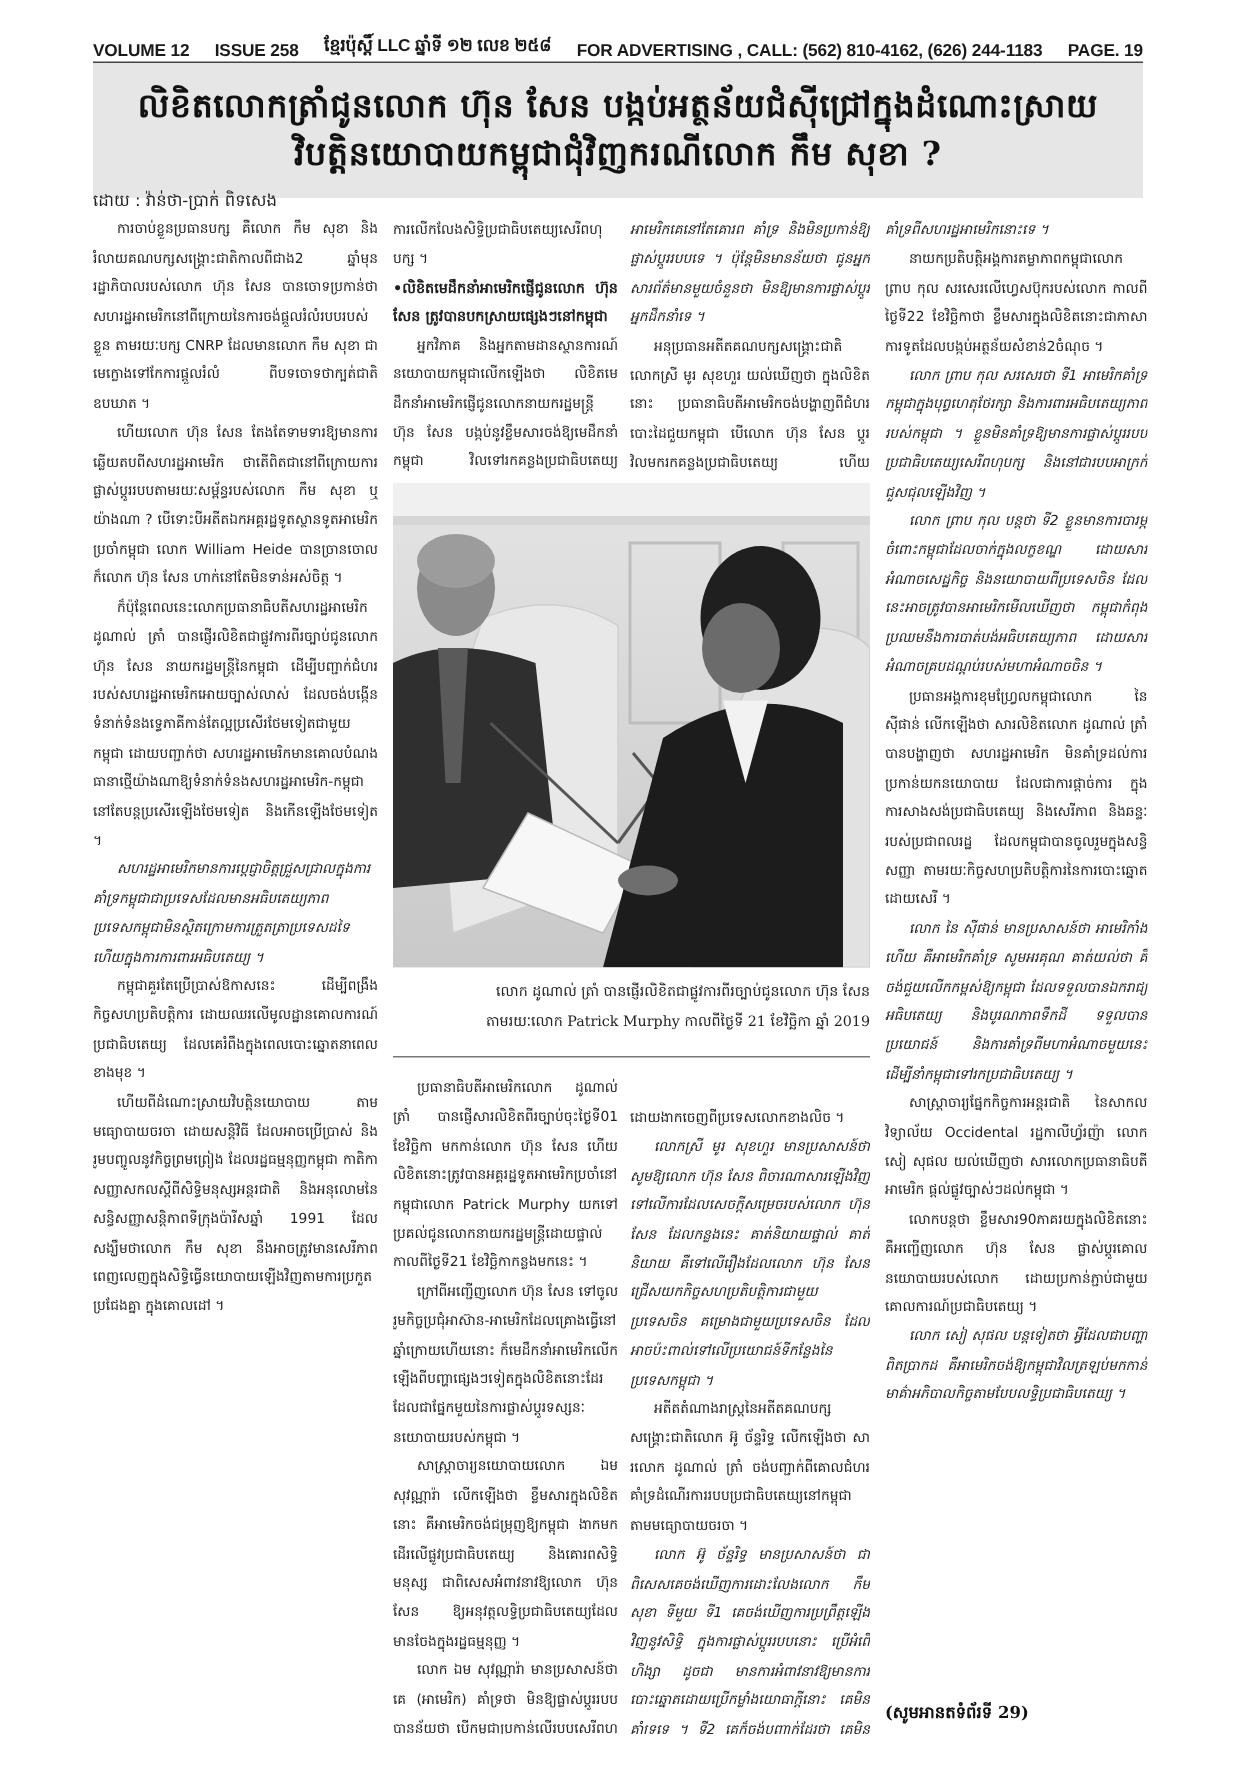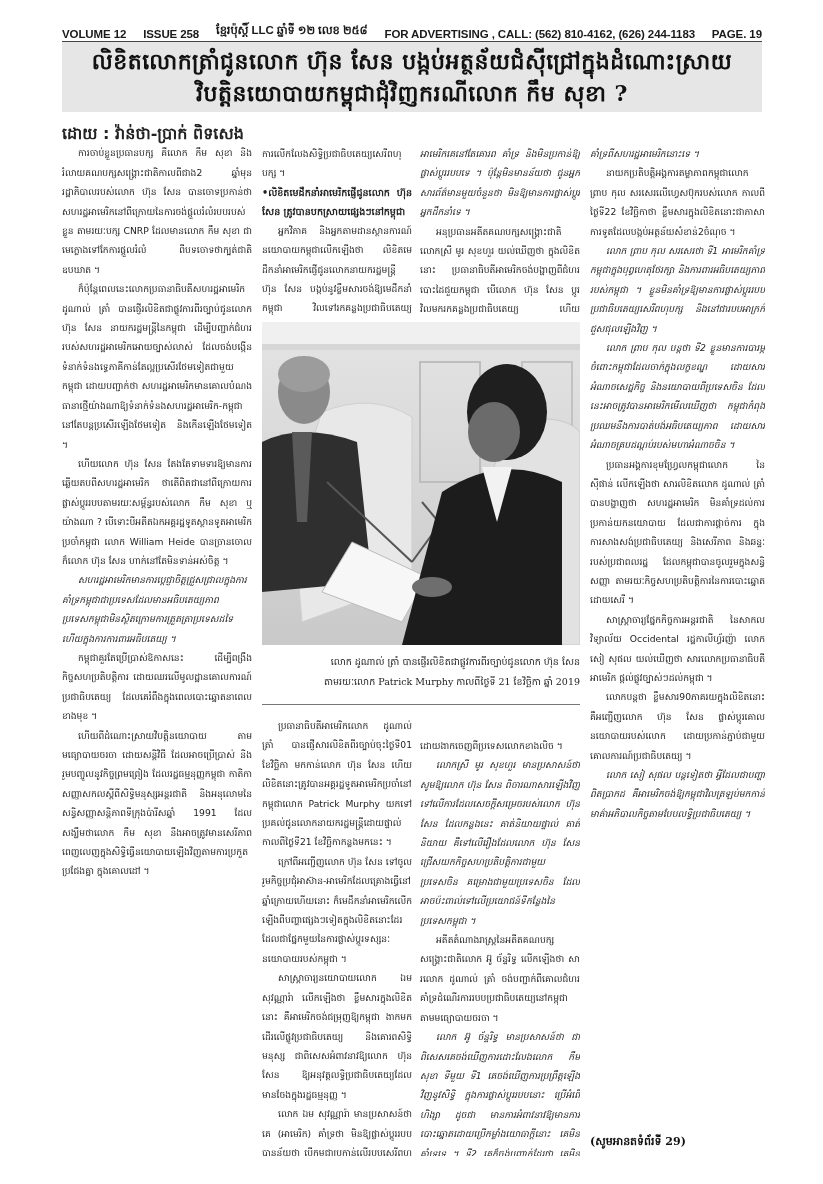--- a/index.html
+++ b/index.html
@@ -1,25 +1,25 @@
 <!DOCTYPE html>
 <html><head>
 <meta charset="utf-8">
 <style>
   html,body{margin:0;padding:0;background:#fff;}
   body{width:823px;height:1184px;position:relative;overflow:hidden;font-family:"DejaVu Sans",sans-serif;color:#1a1a1a;}
   .masthead{position:absolute;left:62px;top:24px;width:700px;height:16px;display:flex;align-items:flex-end;justify-content:space-between;font-family:"Liberation Sans",sans-serif;font-weight:bold;font-size:11.5px;letter-spacing:-0.1px;border-bottom:1.5px solid #444;padding-bottom:1px;}
   .masthead span{white-space:nowrap;}
-  .headline-box{position:absolute;left:62px;top:42px;width:700px;height:70px;background:#e6e6e6;display:flex;flex-direction:column;align-items:center;justify-content:center;}
+  .headline-box{position:absolute;left:62px;top:42px;width:700px;height:90px;background:#e6e6e6;display:flex;flex-direction:column;align-items:center;justify-content:center;}
   .headline-line{font-family:"DejaVu Serif",serif;font-weight:bold;font-size:22px;line-height:32px;color:#111;white-space:nowrap;letter-spacing:0.5px;}
   .col{position:absolute;font-family:"DejaVu Sans",sans-serif;font-size:9.2px;line-height:19.4px;color:#222;text-align:justify;overflow:hidden;}
   .col p{margin:0;text-indent:16px;}
   .col p.noindent{text-indent:0;margin-top:20px;}
   .italic{font-style:italic;}
-  .byline{font-weight:bold;font-size:16px;text-indent:0 !important;}
+  .byline{font-weight:normal;font-size:11px;text-indent:0 !important;}
   .subhead{font-weight:bold;font-size:9.6px;text-indent:0 !important;line-height:19px;}
   .c1{left:62px;top:124px;width:190px;height:1030px;}
   .c2top{left:262px;top:124px;width:150px;height:192px;}
   .c3top{left:420px;top:124px;width:160px;height:192px;}
   .c2bot{left:262px;top:716px;width:150px;height:440px;}
   .c3bot{left:420px;top:716px;width:160px;height:440px;}
   .c4{left:590px;top:124px;width:175px;height:1000px;}
   .photo{position:absolute;left:262px;top:322px;width:318px;height:323px;overflow:hidden;background:#d9d9d9;}
   .caption{position:absolute;left:262px;top:652px;width:318px;height:52px;border-bottom:1px solid #777;text-align:right;font-family:"DejaVu Serif",serif;font-size:9.5px;line-height:20px;color:#222;}
   .continued{position:absolute;left:590px;top:1134px;width:175px;font-family:"DejaVu Serif",serif;font-weight:bold;font-size:11px;color:#111;}
@@ -36,22 +36,22 @@
 </div>
 
 <div class="headline-box">
   <div class="headline-line">លិខិតលោកត្រាំជូនលោក  ហ៊ុន  សែន  បង្កប់អត្ថន័យជំស៊ីជ្រៅក្នុងដំណោះស្រាយ</div>
   <div class="headline-line">វិបត្តិនយោបាយកម្ពុជាជុំវិញករណីលោក  កឹម  សុខា  ?</div>
 </div>
 
 <div class="col c1">
   <p class="byline">ដោយ : វ៉ាន់ថា-ប្រាក់ ពិទសេង</p>
   <p>ការចាប់ខ្លួនប្រធានបក្ស គឺលោក កឹម សុខា និងរំលាយគណបក្សសង្គ្រោះជាតិកាលពីជាង2 ឆ្នាំមុន រដ្ឋាភិបាលរបស់លោក ហ៊ុន សែន បានចោទប្រកាន់ថា សហរដ្ឋអាមេរិកនៅពីក្រោយនៃការចង់ផ្ដួលរំលំរបបរបស់ខ្លួន តាមរយៈបក្ស CNRP ដែលមានលោក កឹម សុខា ជាមេក្លោងទៅកែការផ្ដួលរំលំ ពីបទចោទថាក្បត់ជាតិ ឧបឃាត ។</p>
+  <p>ហើយលោក ហ៊ុន សែន តែងតែទាមទារឱ្យមានការឆ្លើយតបពីសហរដ្ឋអាមេរិក ថាតើពិតជានៅពីក្រោយការផ្លាស់ប្ដូររបបតាមរយៈសម្ព័ន្ធរបស់លោក កឹម សុខា ឬយ៉ាងណា ? បើទោះបីអតីតឯកអគ្គរដ្ឋទូតស្ថានទូតអាមេរិកប្រចាំកម្ពុជា លោក William Heide បានច្រានចោល ក៏លោក ហ៊ុន សែន ហាក់នៅតែមិនទាន់អស់ចិត្ត ។</p>
   <p>ក៏ប៉ុន្តែពេលនេះលោកប្រធានាធិបតីសហរដ្ឋអាមេរិក ដូណាល់ ត្រាំ បានផ្ញើរលិខិតជាផ្លូវការពីរច្បាប់ជូនលោក ហ៊ុន សែន នាយករដ្ឋមន្ត្រីនៃកម្ពុជា ដើម្បីបញ្ជាក់ជំហររបស់សហរដ្ឋអាមេរិកអោយច្បាស់លាស់ ដែលចង់បង្កើនទំនាក់ទំនងទ្វេភាគីកាន់តែល្អប្រសើរថែមទៀតជាមួយកម្ពុជា ដោយបញ្ជាក់ថា សហរដ្ឋអាមេរិកមានគោលបំណង ធានាថ្មើយ៉ាងណាឱ្យទំនាក់ទំនងសហរដ្ឋអាមេរិក-កម្ពុជា នៅតែបន្តប្រសើរឡើងថែមទៀត និងកើនឡើងថែមទៀត ។</p>
-  <p>ហើយលោក ហ៊ុន សែន តែងតែទាមទារឱ្យមានការឆ្លើយតបពីសហរដ្ឋអាមេរិក ថាតើពិតជានៅពីក្រោយការផ្លាស់ប្ដូររបបតាមរយៈសម្ព័ន្ធរបស់លោក កឹម សុខា ឬយ៉ាងណា ? បើទោះបីអតីតឯកអគ្គរដ្ឋទូតស្ថានទូតអាមេរិកប្រចាំកម្ពុជា លោក William Heide បានច្រានចោល ក៏លោក ហ៊ុន សែន ហាក់នៅតែមិនទាន់អស់ចិត្ត ។</p>
   <p class="italic">សហរដ្ឋអាមេរិកមានការប្ដេជ្ញាចិត្តជ្រួសជ្រាលក្នុងការគាំទ្រកម្ពុជាជាប្រទេសដែលមានអធិបតេយ្យភាព ប្រទេសកម្ពុជាមិនស្ថិតក្រោមការត្រួតត្រាប្រទេសដទៃ ហើយក្នុងការការពារអធិបតេយ្យ ។</p>
   <p>កម្ពុជាគួរតែប្រើប្រាស់ឱកាសនេះ ដើម្បីពង្រឹងកិច្ចសហប្រតិបត្តិការ ដោយឈរលើមូលដ្ឋានគោលការណ៍ប្រជាធិបតេយ្យ ដែលគេរំពឹងក្នុងពេលបោះឆ្នោតនាពេលខាងមុខ ។</p>
   <p>ហើយពីដំណោះស្រាយវិបត្តិនយោបាយ តាមមធ្យោបាយចរចា ដោយសន្តិវិធី ដែលអាចប្រើប្រាស់ និងរួមបញ្ចូលនូវកិច្ចព្រមព្រៀង ដែលរដ្ឋធម្មនុញ្ញកម្ពុជា កាតិកាសញ្ញាសកលស្ដីពីសិទ្ធិមនុស្សអន្តរជាតិ និងអនុលោមនៃសន្ធិសញ្ញាសន្តិភាពទីក្រុងប៉ារីសឆ្នាំ 1991 ដែលសង្ឃឹមថាលោក កឹម សុខា នឹងអាចត្រូវមានសេរីភាពពេញលេញក្នុងសិទ្ធិធ្វើនយោបាយឡើងវិញតាមការប្រកួតប្រជែងគ្នា ក្នុងគោលដៅ ។</p>
 </div>
 
 <div class="col c2top">
   <p class="noindent">ការលើកលែងសិទ្ធិប្រជាធិបតេយ្យសេរីពហុបក្ស ។</p>
   <p class="subhead">•លិខិតមេដឹកនាំអាមេរិកផ្ញើជូនលោក ហ៊ុន សែន ត្រូវបានបកស្រាយផ្សេងៗនៅកម្ពុជា</p>
   <p>អ្នកវិភាគ និងអ្នកតាមដានស្ថានការណ៍នយោបាយកម្ពុជាលើកឡើងថា លិខិតមេដឹកនាំអាមេរិកផ្ញើជូនលោកនាយករដ្ឋមន្ត្រី ហ៊ុន សែន បង្កប់នូវខ្លឹមសារចង់ឱ្យមេដឹកនាំកម្ពុជា វិលទៅរកគន្លងប្រជាធិបតេយ្យសេរីពហុបក្ស ខណៈអ្នកនាំពាក្យរដ្ឋាភិបាលថា សារនោះបញ្ជាក់ថា អាមេរិកគាំទ្រអធិបតេយ្យកម្ពុជា និងឆន្ទៈពលរដ្ឋខ្មែរ ។</p>
 </div>
@@ -116,18 +116,19 @@
   <p>អតីតតំណាងរាស្ត្រនៃអតីតគណបក្សសង្គ្រោះជាតិលោក អ៊ូ ច័ន្ទរិទ្ធ លើកឡើងថា សារលោក ដូណាល់ ត្រាំ ចង់បញ្ជាក់ពីគោលជំហរគាំទ្រដំណើរការរបបប្រជាធិបតេយ្យនៅកម្ពុជាតាមមធ្យោបាយចរចា ។</p>
   <p class="italic">លោក អ៊ូ ច័ន្ទរិទ្ធ មានប្រសាសន៍ថា ជាពិសេសគេចង់ឃើញការដោះលែងលោក កឹម សុខា ទីមួយ ទី1 គេចង់ឃើញការប្រព្រឹត្តឡើងវិញនូវសិទ្ធិ ក្នុងការផ្លាស់ប្ដូររបបនោះ ប្រើអំពើហិង្សា ដូចជា មានការអំពាវនាវឱ្យមានការបោះឆ្នោតដោយប្រើកម្លាំងយោធាក្ដីនោះ គេមិនគាំទ្រទេ ។ ទី2 គេក៏ចង់បញ្ជាក់ដែរថា គេមិនគាំទ្រទេចំពោះការចោទប្រកាន់ទៅលើលោកប្រធាន កឹម សុខា ដែលថា ចង់ប្ដូររបបដោយមានការ</p>
 </div>
 
 <div class="col c4">
   <p class="noindent italic">គាំទ្រពីសហរដ្ឋអាមេរិកនោះទេ ។</p>
   <p>នាយកប្រតិបត្តិអង្គការតម្លាភាពកម្ពុជាលោក ព្រាប កុល សរសេរលើហ្វេសប៊ុករបស់លោក កាលពីថ្ងៃទី22 ខែវិច្ឆិកាថា ខ្លឹមសារក្នុងលិខិតនោះជាភាសាការទូតដែលបង្កប់អត្ថន័យសំខាន់2ចំណុច ។</p>
   <p class="italic">លោក ព្រាប កុល សរសេរថា ទី1 អាមេរិកគាំទ្រកម្ពុជាក្នុងបុព្វហេតុថែរក្សា និងការពារអធិបតេយ្យភាពរបស់កម្ពុជា ។ ខ្លួនមិនគាំទ្រឱ្យមានការផ្លាស់ប្ដូររបបប្រជាធិបតេយ្យសេរីពហុបក្ស និងនៅជារបបអាក្រក់ ជួសជុលឡើងវិញ ។</p>
   <p class="italic">លោក ព្រាប កុល បន្តថា ទី2 ខ្លួនមានការបារម្ភចំពោះកម្ពុជាដែលចាក់ក្នុងលក្ខខណ្ឌ ដោយសារអំណាចសេដ្ឋកិច្ច និងនយោបាយពីប្រទេសចិន ដែលនេះអាចត្រូវបានអាមេរិកមើលឃើញថា កម្ពុជាកំពុងប្រឈមនឹងការបាត់បង់អធិបតេយ្យភាព ដោយសារអំណាចគ្របដណ្ដប់របស់មហាអំណាចចិន ។</p>
   <p>ប្រធានអង្គការខុមហ្វ្រែលកម្ពុជាលោក នៃ ស៊ីផាន់ លើកឡើងថា សារលិខិតលោក ដូណាល់ ត្រាំ បានបង្ហាញថា សហរដ្ឋអាមេរិក មិនគាំទ្រដល់ការប្រកាន់យកនយោបាយ ដែលជាការផ្តាច់ការ ក្នុងការសាងសង់ប្រជាធិបតេយ្យ និងសេរីភាព និងឆន្ទៈរបស់ប្រជាពលរដ្ឋ ដែលកម្ពុជាបានចូលរួមក្នុងសន្ធិសញ្ញា តាមរយៈកិច្ចសហប្រតិបត្តិការនៃការបោះឆ្នោតដោយសេរី ។</p>
+  <p class="italic">លោក នៃ ស៊ីផាន់ មានប្រសាសន៍ថា អាមេរិកាំងហើយ គឺអាមេរិកគាំទ្រ សូមអរគុណ គាត់យល់ថា គឺចង់ជួយលើកកម្ពស់ឱ្យកម្ពុជា ដែលទទួលបានឯករាជ្យ អធិបតេយ្យ និងបូរណភាពទឹកដី ទទួលបានប្រយោជន៍ និងការគាំទ្រពីមហាអំណាចមួយនេះ ដើម្បីនាំកម្ពុជាទៅរកប្រជាធិបតេយ្យ ។</p>
   <p>សាស្ត្រាចារ្យផ្នែកកិច្ចការអន្តរជាតិ នៃសាកលវិទ្យាល័យ Occidental រដ្ឋកាលីហ្វ័រញ៉ា លោក សៀ សុផល យល់ឃើញថា សារលោកប្រធានាធិបតីអាមេរិក ផ្ដល់ផ្លូវច្បាស់ៗដល់កម្ពុជា ។</p>
   <p>លោកបន្តថា ខ្លឹមសារ90ភាគរយក្នុងលិខិតនោះ គឺអញ្ជើញលោក ហ៊ុន សែន ផ្លាស់ប្ដូរគោលនយោបាយរបស់លោក ដោយប្រកាន់ភ្ជាប់ជាមួយគោលការណ៍ប្រជាធិបតេយ្យ ។</p>
   <p class="italic">លោក សៀ សុផល បន្តទៀតថា អ្វីដែលជាបញ្ហាពិតប្រាកដ គឺអាមេរិកចង់ឱ្យកម្ពុជាវិលត្រឡប់មកកាន់មាគ៌ាអភិបាលកិច្ចតាមបែបលទ្ធិប្រជាធិបតេយ្យ ។</p>
 </div>
 
 <div class="continued">(សូមអានតទំព័រទី 29)</div>
 
 </body></html>

